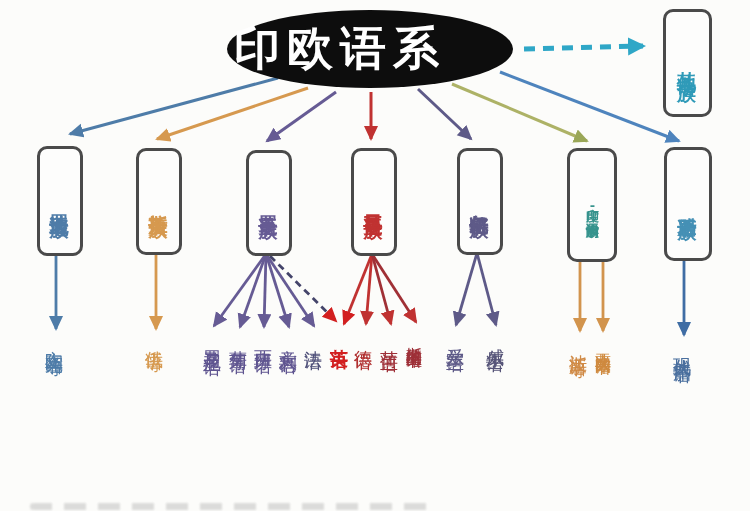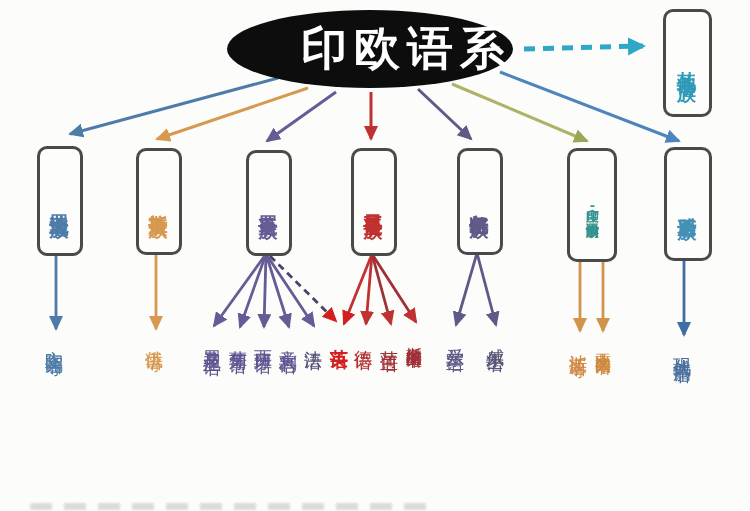--- a/index.html
+++ b/index.html
@@ -1,21 +1,21 @@
 <!DOCTYPE html>
 <html><head>
 <meta charset="utf-8">
 <style>
   html,body{margin:0;padding:0;}
   body{font-family:"DejaVu Sans",sans-serif;background:#e9e9e7;}
   .canvas{position:relative;width:750px;height:511px;background:#fcfcfa;overflow:hidden;margin:0 auto;}
   svg.edges{position:absolute;left:0;top:0;z-index:1;}
   .node{position:absolute;z-index:2;}
   .root-ellipse{left:227px;top:10px;width:286px;height:78px;background:#0d0d0d;border-radius:50%;
-    display:flex;align-items:center;justify-content:flex-end;}
+    display:flex;align-items:center;justify-content:flex-start;}
   .root-label{color:#fff;font-size:46px;font-weight:bold;letter-spacing:7px;white-space:nowrap;
     font-family:"DejaVu Serif",serif;text-indent:7px;}
   .fbox{background:#fdfdfc;border:3px solid #4a4a4a;border-radius:10px;
     display:flex;align-items:center;justify-content:center;}
   .vtext{writing-mode:vertical-rl;text-orientation:upright;white-space:nowrap;
     font-family:"DejaVu Serif",serif;}
   .fbox .vtext{font-size:19px;letter-spacing:1px;font-weight:600;}
   .box-baltic{left:37px;top:146px;width:40px;height:104px;}
   .box-slavic{left:136px;top:148px;width:40px;height:101px;}
   .box-romance{left:246px;top:150px;width:40px;height:100px;}

